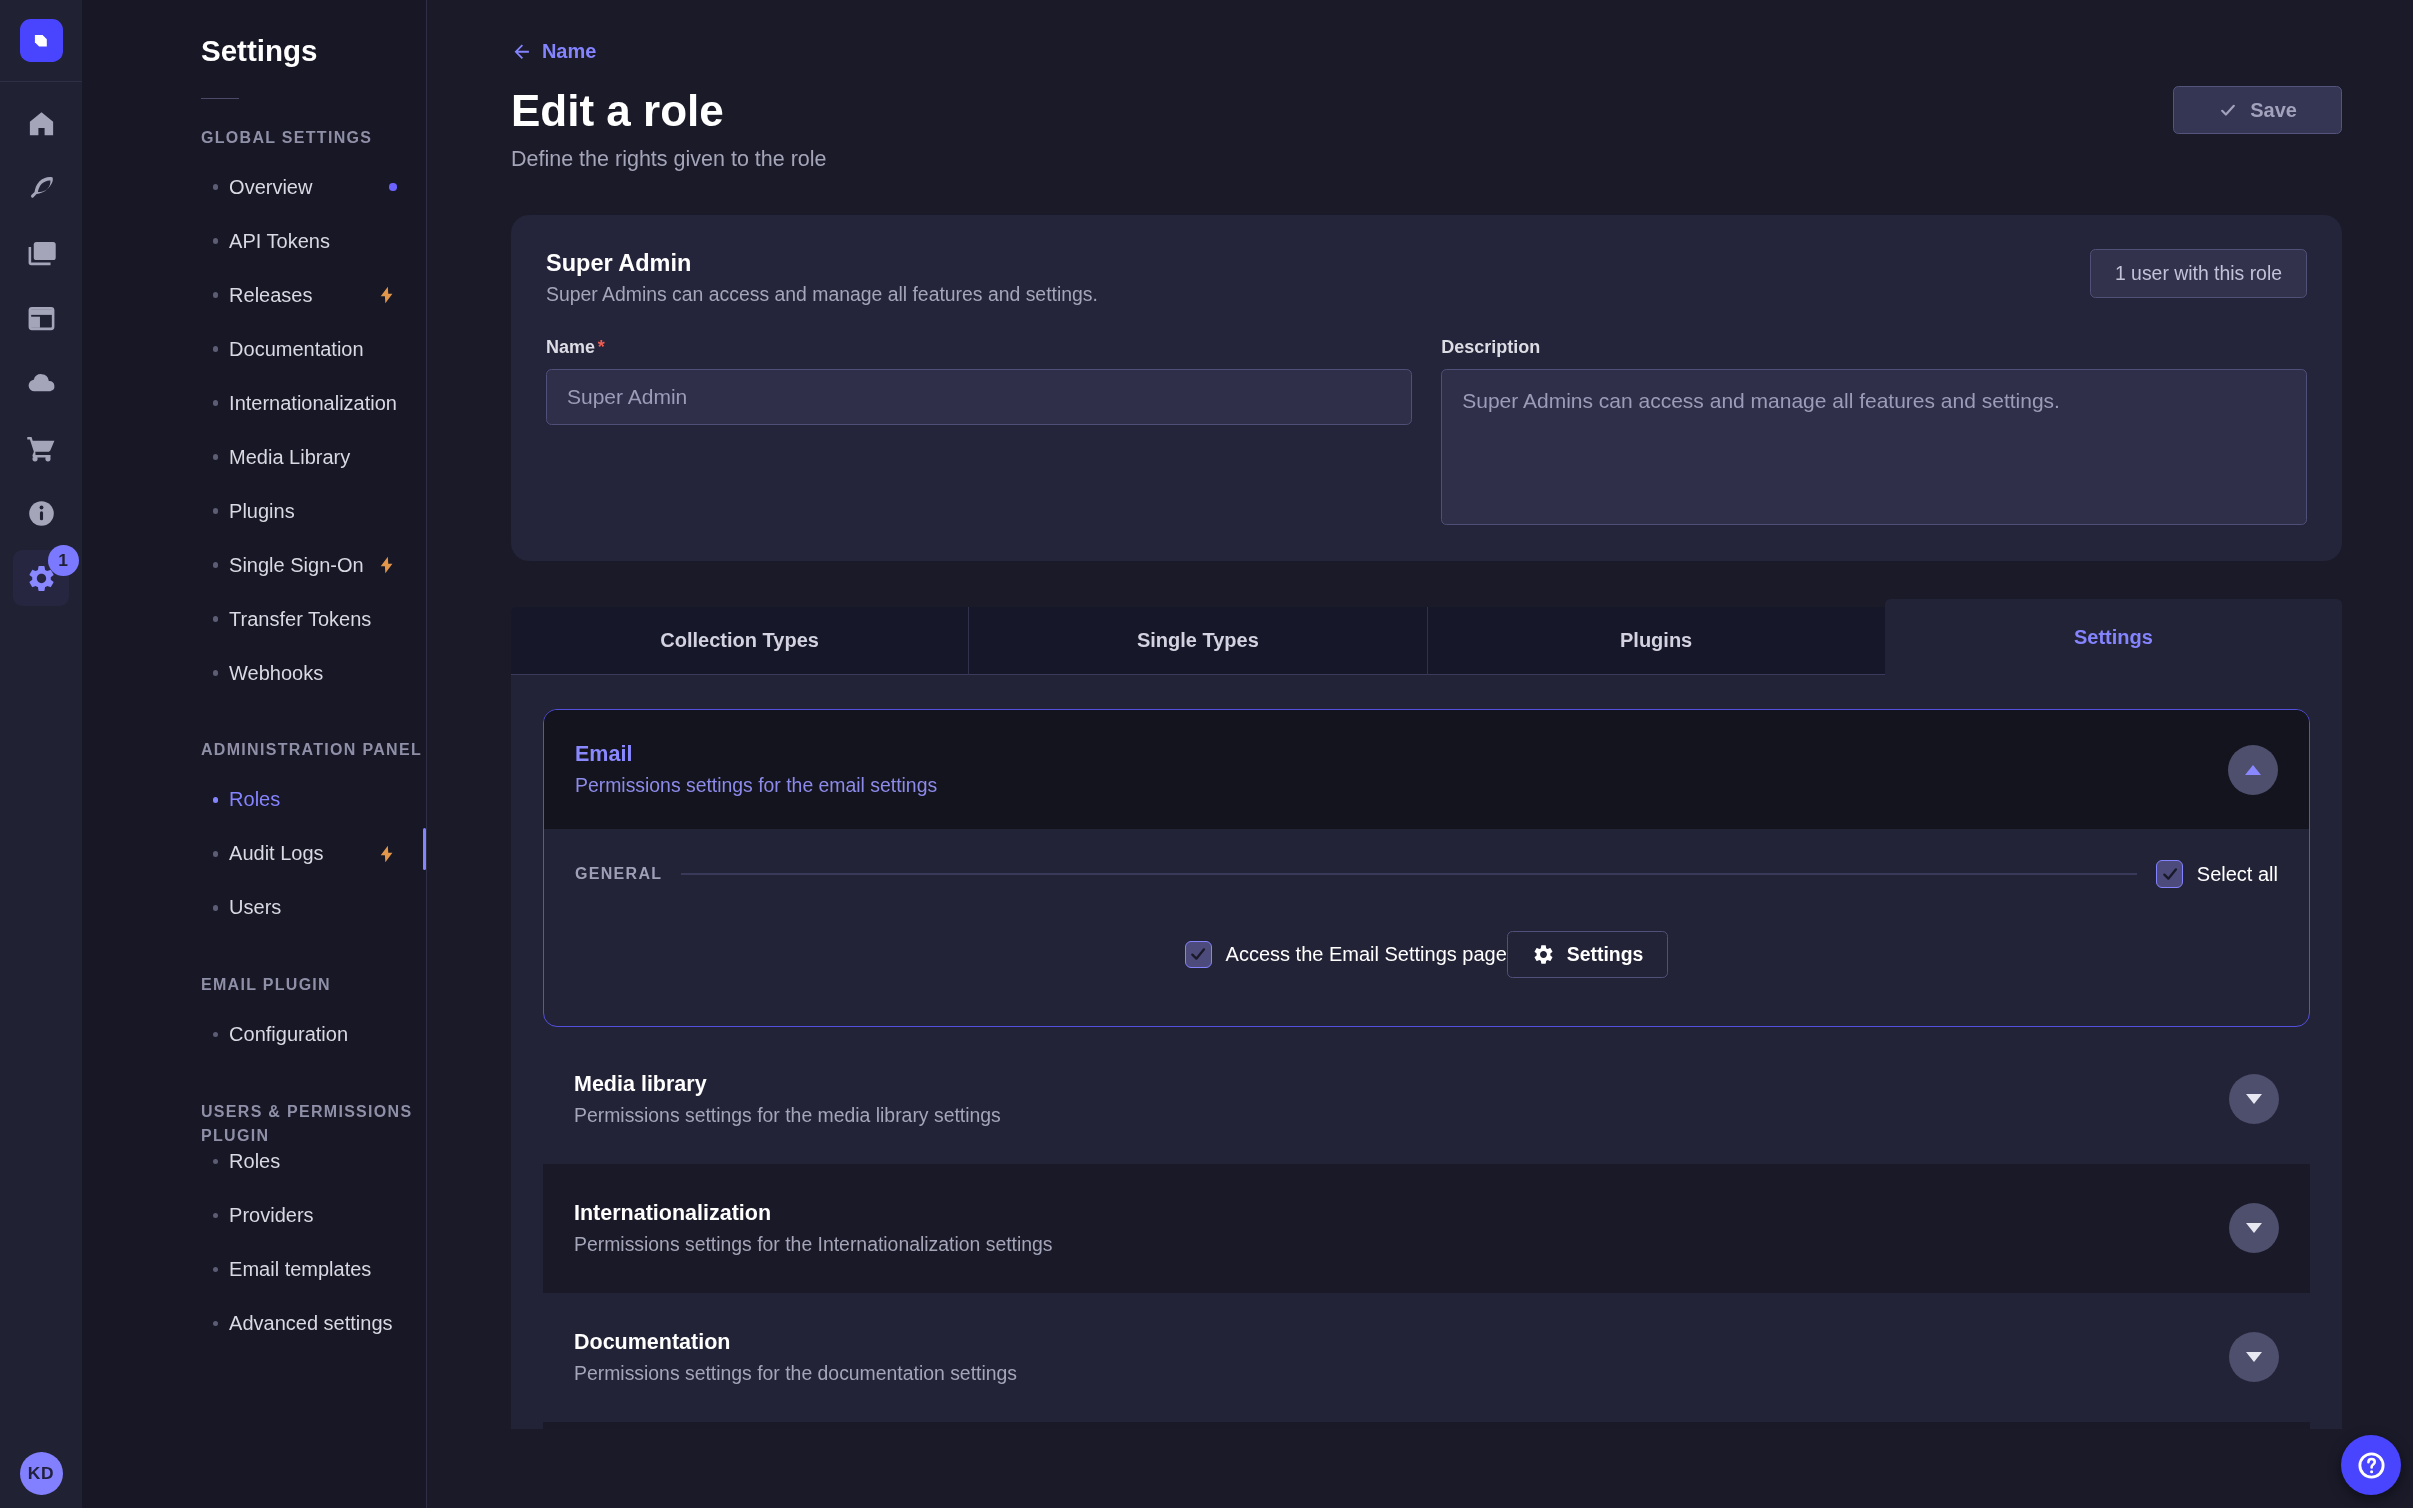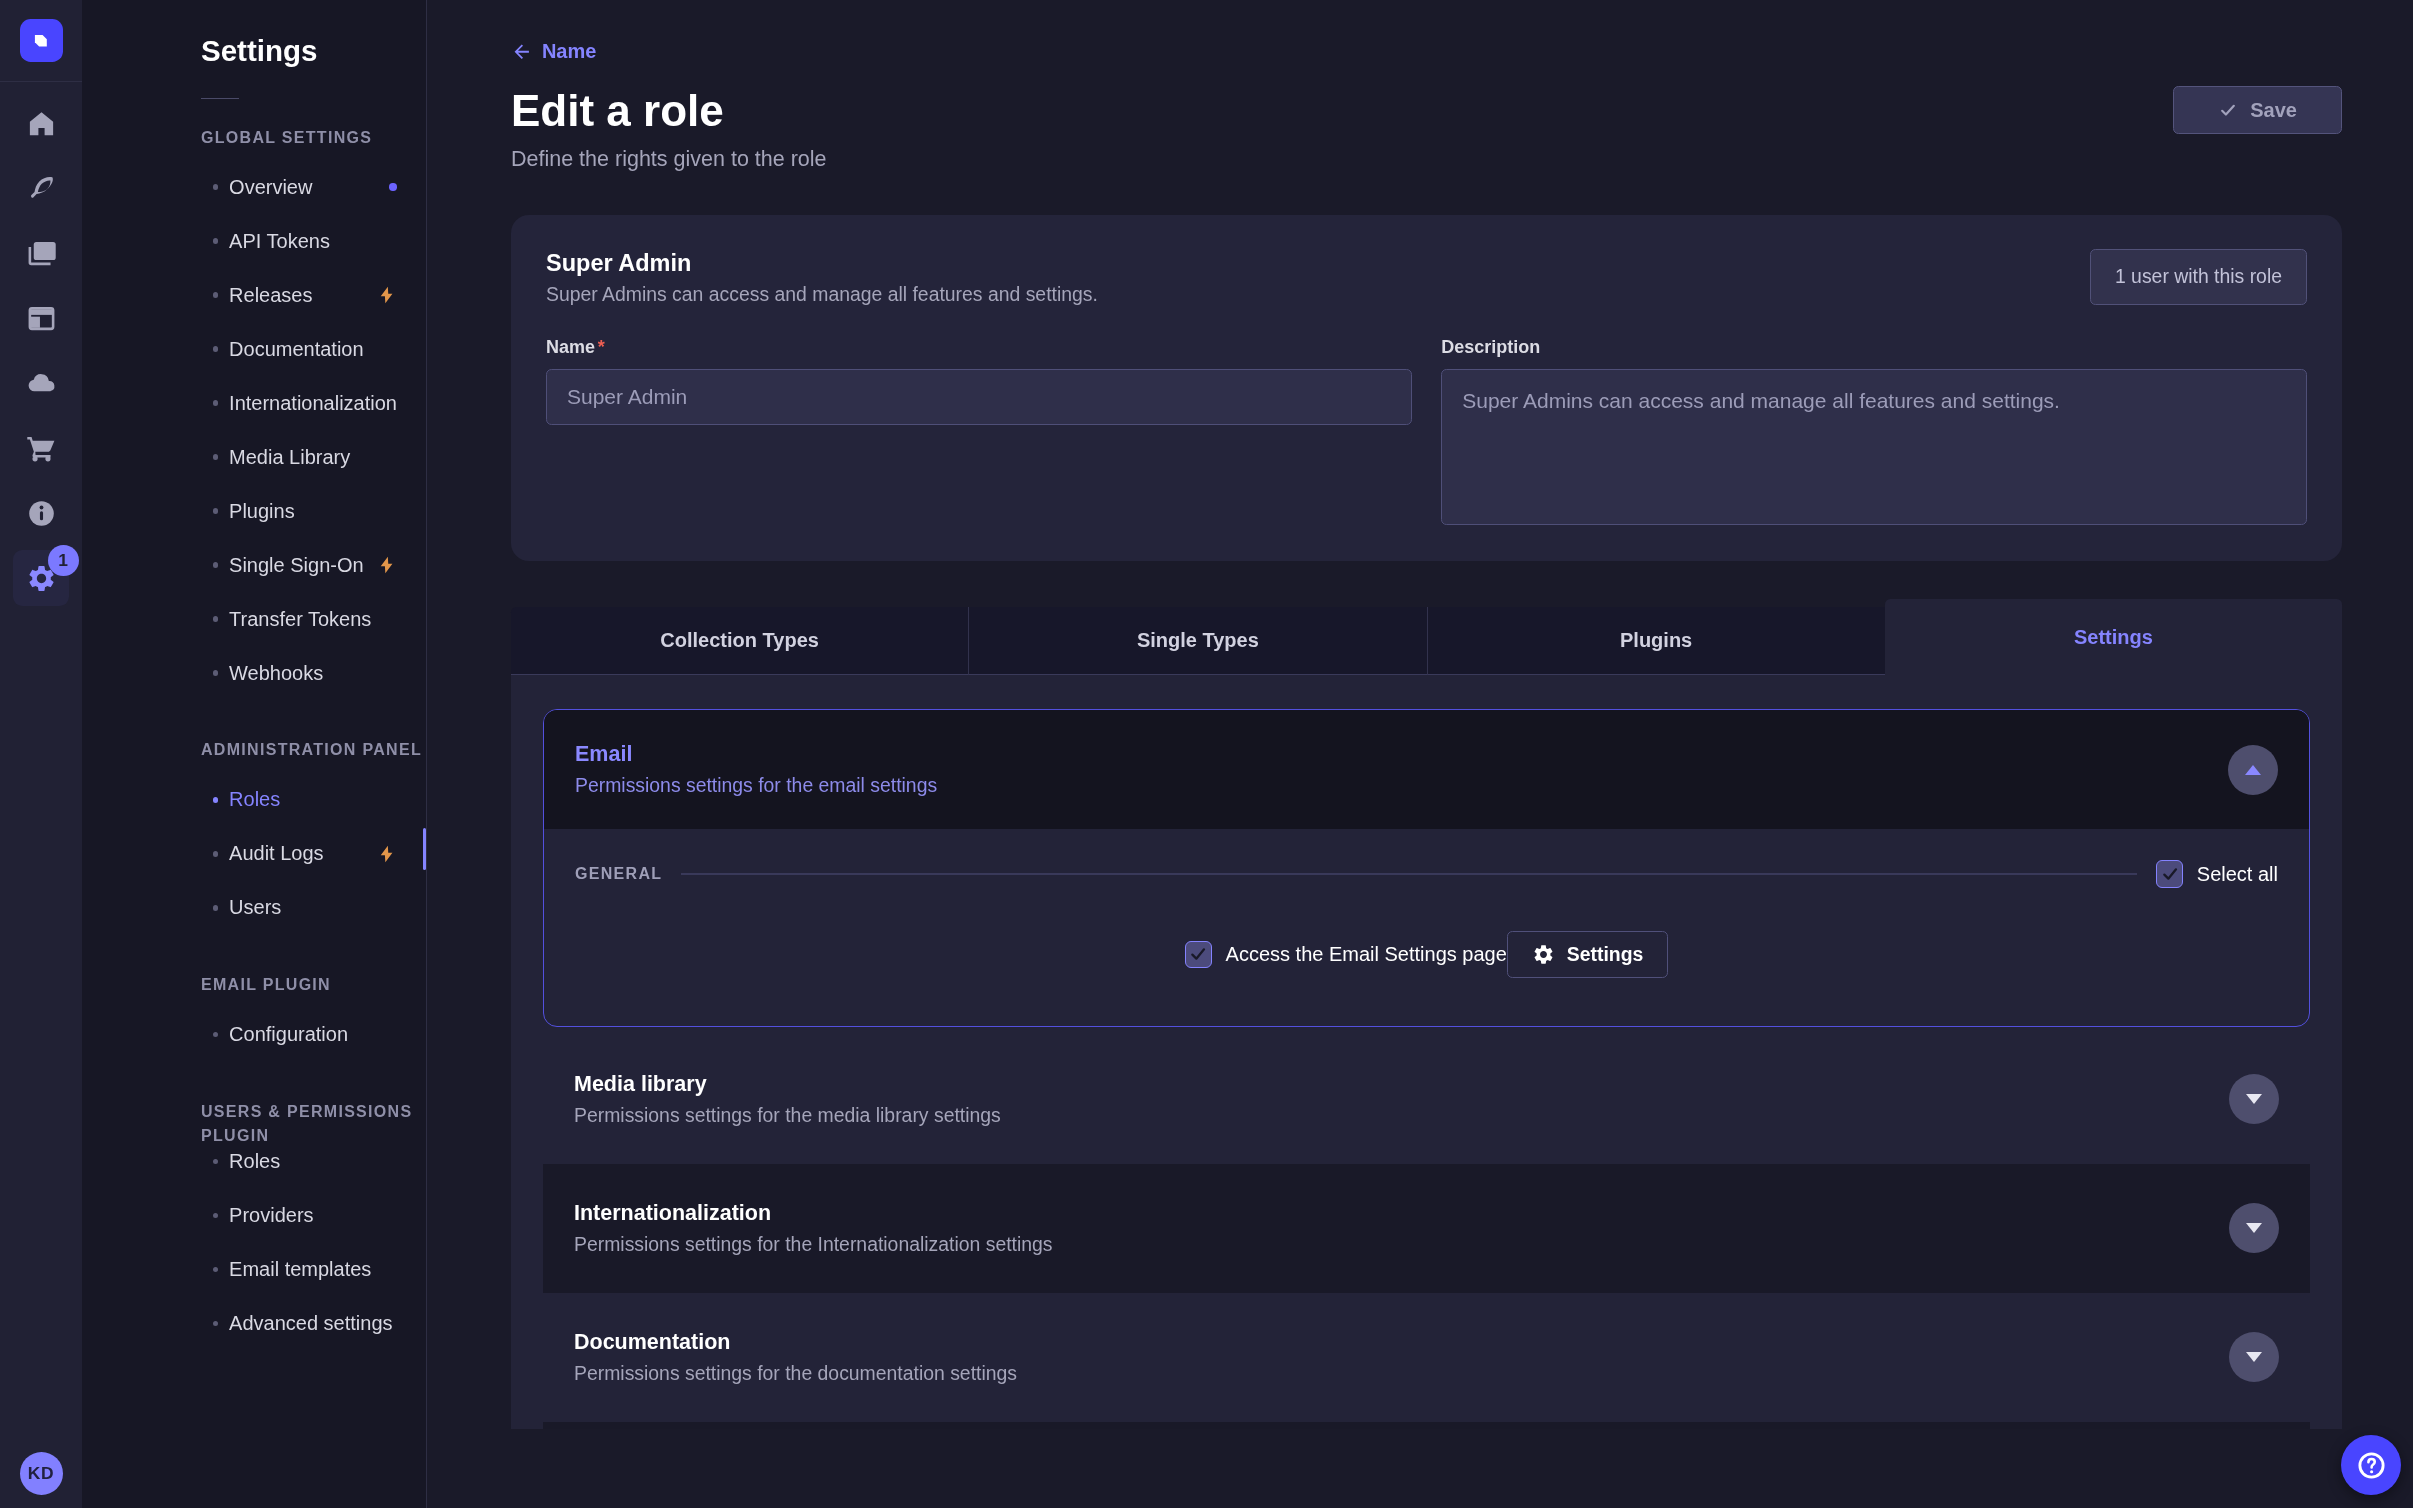--- a/index.html
+++ b/index.html
@@ -43,21 +43,21 @@
   .page-title{margin:0;font-size:44px;line-height:50px;font-weight:700;color:#ffffff;}
   .page-subtitle{margin:10.7px 0 0 0;font-size:21.5px;color:#a5a5ba;line-height:24px;}
   .save-btn{display:flex;align-items:center;gap:12px;height:48px;padding:0 44px;border-radius:5.4px;background:#353554;border:1.3px solid #54547c;color:#a2a2bc;font-size:20px;font-weight:600;cursor:pointer;}
   .save-btn svg{width:20px;height:20px;}
 
   
   .role-card{margin-top:44px;background:#24243a;border-radius:18px;padding:34px 35px;}
   .role-card-head{display:flex;justify-content:space-between;align-items:flex-start;}
   .role-card-title{margin:0;font-size:23.5px;font-weight:600;color:#ffffff;line-height:28px;}
   .role-card-desc{margin:6.7px 0 0 0;font-size:19.4px;color:#a5a5ba;line-height:23px;}
-  .users-btn{height:56px;padding:0 24px;border-radius:5.4px;background:#32324d;border:1.3px solid #515178;color:#c2c2d8;font-size:19.4px;cursor:pointer;}
+  .users-btn{height:49px;padding:0 24px;border-radius:5.4px;background:#32324d;border:1.3px solid #515178;color:#c2c2d8;font-size:19.4px;cursor:pointer;}
   .fields{display:flex;gap:29.5px;margin-top:31px;}
   .field{flex:1;min-width:0;}
   .field-label{font-size:18px;font-weight:600;color:#dcdce4;margin-bottom:10.7px;}
   .req{color:#ee5e52;margin-left:2.7px;}
   .text-input{width:100%;height:56px;background:#2f2f4a;border:1.3px solid #4f4f78;border-radius:5.4px;color:#9c9cb8;font-size:21px;padding:0 20px;outline:none;}
   .text-area{width:100%;height:156px;background:#2f2f4a;border:1.3px solid #4f4f78;border-radius:5.4px;color:#9c9cb8;font-size:21px;padding:17.4px 20px;resize:none;outline:none;line-height:27px;}
 
   
   .tabs{margin-top:38px;display:flex;height:76px;}
   .tab{flex:1;display:flex;align-items:center;justify-content:center;font-size:20px;font-weight:600;color:#d2d2e0;cursor:pointer;}

